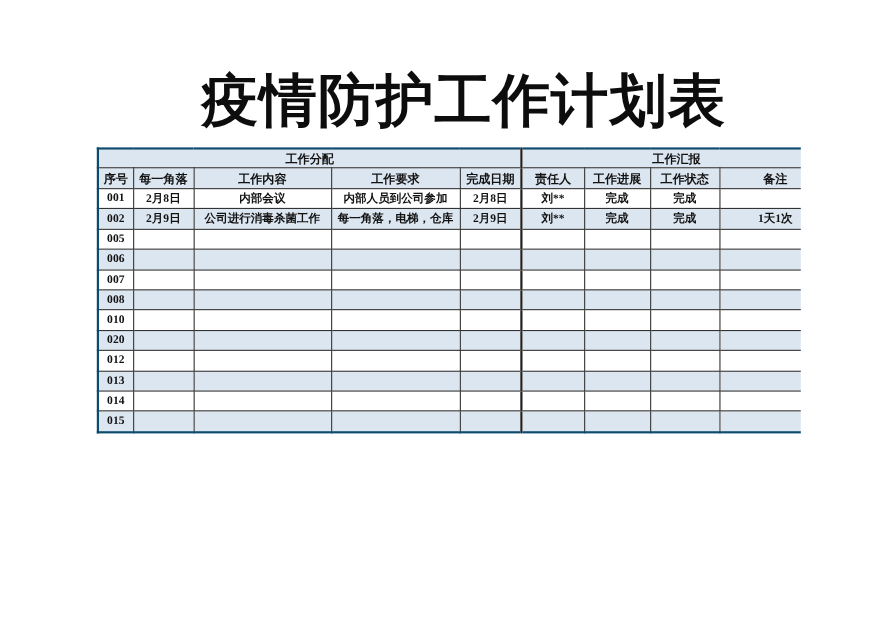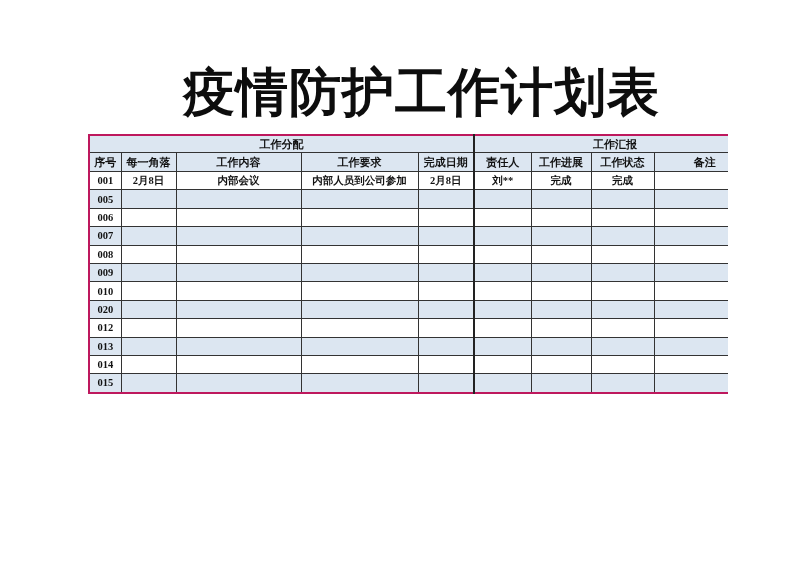--- a/index.html
+++ b/index.html
@@ -8,21 +8,21 @@
     font-family:"Liberation Serif","DejaVu Serif",serif;color:#121212;
   }
   .page-title{
     position:absolute;left:88px;top:66px;width:667px;margin:0;
     font-size:52px;line-height:54px;font-weight:bold;text-align:center;
     letter-spacing:1px;white-space:nowrap;color:#0d0d0d;
   }
   table.plan{
     position:absolute;left:88px;top:134px;width:667px;
     border-collapse:collapse;table-layout:fixed;
-    border:2px solid #be185d;
+    border:2px solid #0c4a6e;
   }
   table.plan th, table.plan td{
     border:1px solid #333333;
     padding:0 2px;margin:0;
     font-weight:bold;text-align:center;vertical-align:middle;
     white-space:nowrap;overflow:hidden;
   }
   tr.group-row th{height:16px;font-size:11px;background:#dce6f1;}
   tr.header-row th{height:18px;font-size:11px;background:#dce6f1;margin-left:16px;}
   tbody td{height:17.4px;font-size:10.5px;background:#ffffff;}
@@ -74,20 +74,31 @@
           <td>2月8日</td>
           <td>内部会议</td>
           <td>内部人员到公司参加</td>
           <td>2月8日</td>
           <td>刘**</td>
           <td>完成</td>
           <td>完成</td>
           <td></td>
         </tr>
         <tr>
+          <td>002</td>
+          <td>2月9日</td>
+          <td>公司进行消毒杀菌工作</td>
+          <td>每一角落，电梯，仓库</td>
+          <td>2月9日</td>
+          <td>刘**</td>
+          <td>完成</td>
+          <td>完成</td>
+          <td>1天1次</td>
+        </tr>
+        <tr>
           <td>005</td>
           <td></td>
           <td></td>
           <td></td>
           <td></td>
           <td></td>
           <td></td>
           <td></td>
           <td></td>
         </tr>
@@ -108,31 +119,20 @@
           <td></td>
           <td></td>
           <td></td>
           <td></td>
           <td></td>
           <td></td>
           <td></td>
         </tr>
         <tr>
           <td>008</td>
-          <td></td>
-          <td></td>
-          <td></td>
-          <td></td>
-          <td></td>
-          <td></td>
-          <td></td>
-          <td></td>
-        </tr>
-        <tr>
-          <td>009</td>
           <td></td>
           <td></td>
           <td></td>
           <td></td>
           <td></td>
           <td></td>
           <td></td>
           <td></td>
         </tr>
         <tr>

